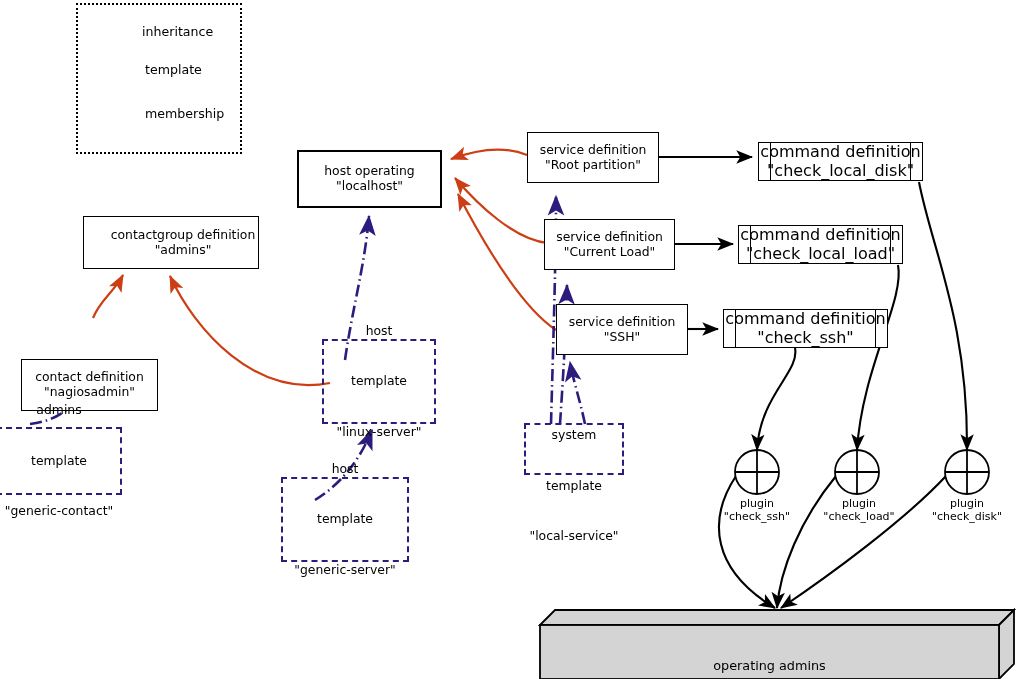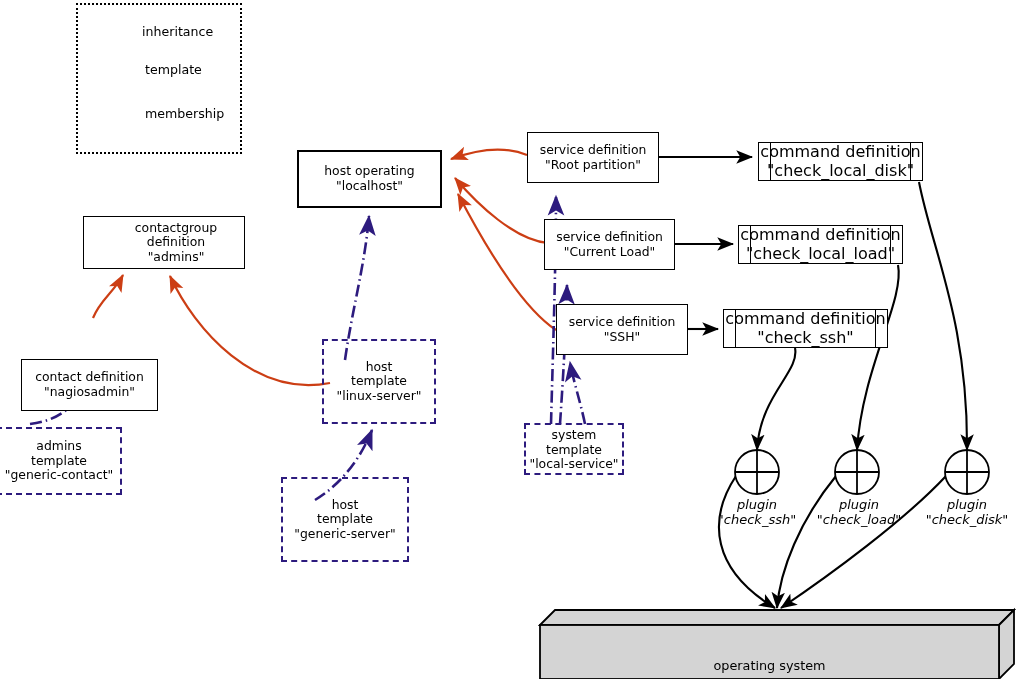--- a/index.html
+++ b/index.html
@@ -57,40 +57,40 @@
     width: 0;
     border-left: 1.6px solid #000000;
   }
   .cmdbox::before { left: 11px; }
   .cmdbox::after  { right: 11px; }
   .tmplbox {
     border: 2.2px dashed #2d1b7e;
     background: transparent;
     font-size: 12.4px;
     color: #000000;
+    gap: 36px;
   }
   .legend {
     position: absolute;
     border: 2px dotted #000000;
     background: #ffffff;
   }
   .legend-label {
     position: absolute;
     font-size: 12.6px;
     color: #000000;
     white-space: nowrap;
   }
   .plugin-label {
     position: absolute;
-    font-size: 13px;
+    font-size: 11px;
     text-align: center;
     color: #000000;
     line-height: 1.15;
     white-space: nowrap;
-    font-style: italic;
   }
   .os-label {
     position: absolute;
     font-size: 12.8px;
     color: #000000;
     text-align: center;
     white-space: nowrap;
   }
   .ln { display: block; }
 </style>
@@ -175,21 +175,21 @@
       <polygon points="999,625 1014,610 1014,664 999,679" fill="#d4d4d4" stroke="#000000" stroke-width="1.8"></polygon>
       <rect x="540" y="625" width="459" height="54" fill="#d4d4d4" stroke="#000000" stroke-width="1.8"></rect>
     </g>
   </svg>
 
   <div class="legend" style="left:76px; top:3px; width:162px; height:147px;"></div>
   <div class="legend-label" style="left:142px; top:24px;">inheritance</div>
   <div class="legend-label" style="left:145px; top:62px;">template</div>
   <div class="legend-label" style="left:145px; top:106px;">membership</div>
 
-  <div class="node defbox" style="left:83px; top:216px; width:162px; height:53px;padding-left:24px;">
+  <div class="node defbox" style="left:83px; top:216px; width:176px; height:53px;padding-left:24px;">
     <span class="ln">contactgroup definition</span>
     <span class="ln">"admins"</span>
   </div>
 
   <div class="node defbox" style="left:21px; top:317px; width:137px; height:52px;margin-top:42px;">
     <span class="ln">contact definition</span>
     <span class="ln">"nagiosadmin"</span>
   </div>
 
   <div class="node tmplbox" style="left:-4px; top:427px; width:126px; height:68px;">
@@ -257,15 +257,15 @@
   </div>
   <div class="plugin-label" style="left:800px; top:498px; width:118px;">
     <span class="ln">plugin</span>
     <span class="ln">"check_load"</span>
   </div>
   <div class="plugin-label" style="left:910px; top:498px; width:114px;">
     <span class="ln">plugin</span>
     <span class="ln">"check_disk"</span>
   </div>
 
-  <div class="os-label" style="left:540px; top:658px; width:459px;">operating system</div>
+  <div class="os-label" style="left:540px; top:658px; width:459px;">operating admins</div>
 
 </div>
 
 </body></html>

